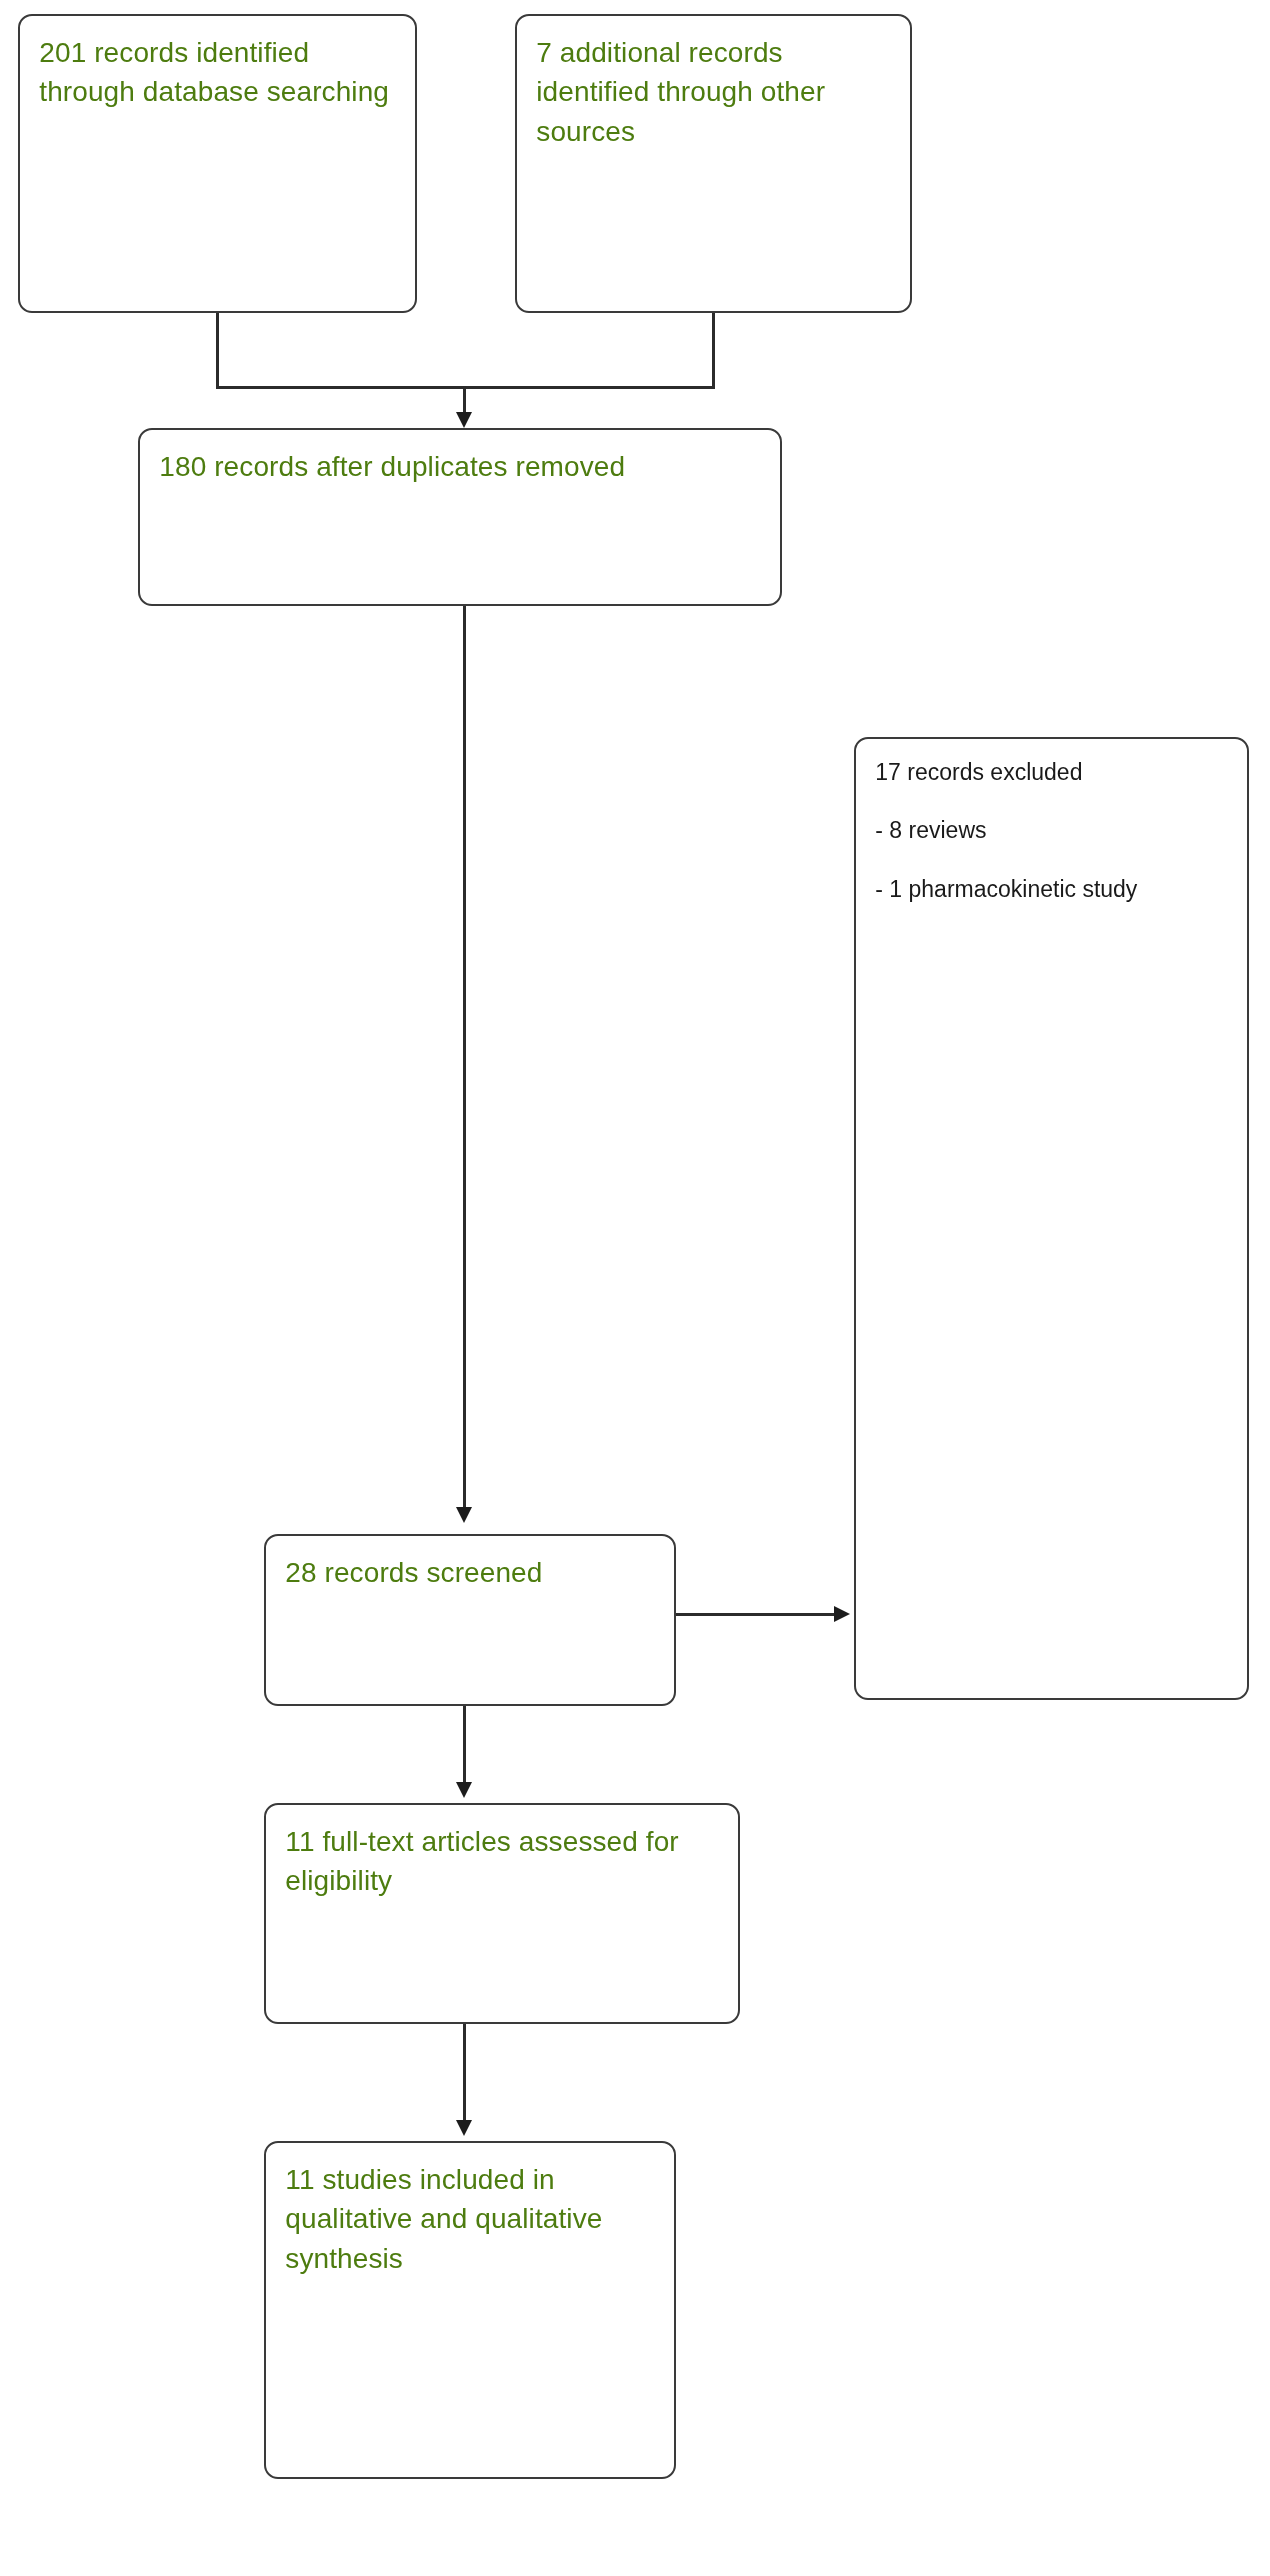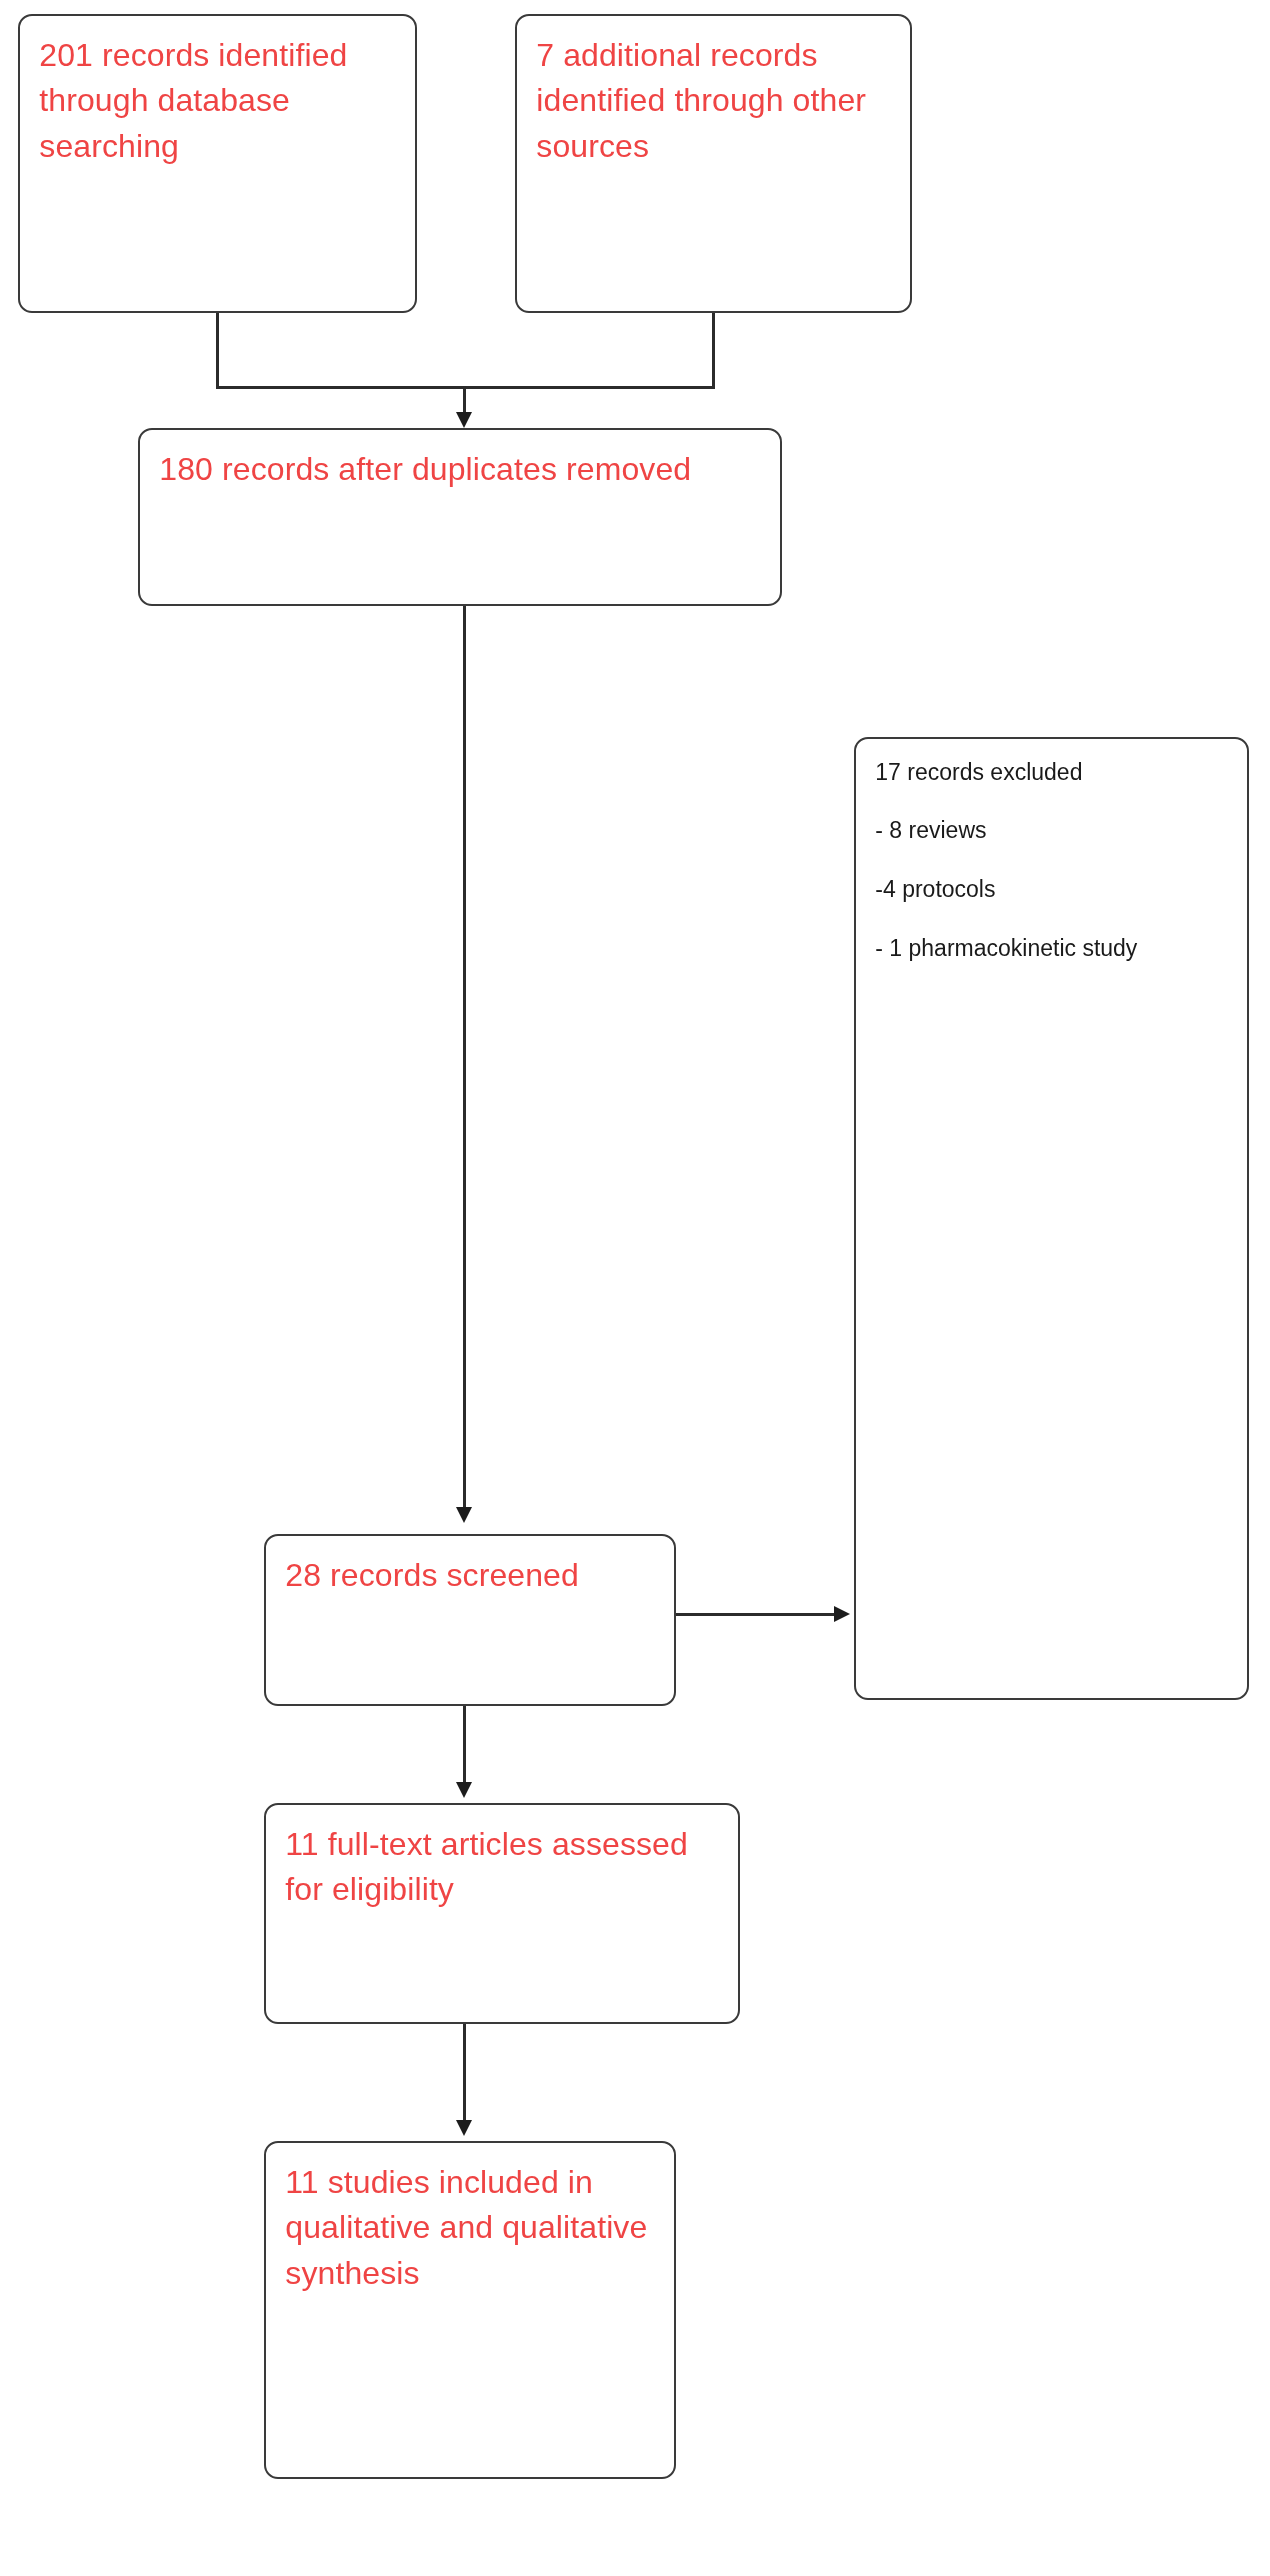--- a/index.html
+++ b/index.html
@@ -20,23 +20,23 @@
   }
   .node {
     position: absolute;
     box-sizing: border-box;
     background: #ffffff;
     border: 2.6px solid #3a3a3a;
     border-radius: 14px;
     padding: 16.7px 16.7px 16.7px 19.3px;
   }
   .node .txt {
-    font-size: 32px;
+    font-size: 28px;
     line-height: 1.42;
-    color: #ef4444;
+    color: #4d7c0f;
     white-space: pre-line;
     letter-spacing: 0.1px;
   }
   .node .para {
     font-size: 23px;
     line-height: 1.42;
     color: #1a1a1a;
     margin: 0 0 26px 0;
   }
   .node .para:last-child { margin-bottom: 0; }
@@ -91,21 +91,20 @@
   <div class="node" style="left:138px; top:428px; width:644px; height:178px;">
     <div class="txt">180 records after duplicates removed</div>
   </div>
 
   <div class="vline" style="left:463px; top:606px; height:901px;"></div>
   <div class="arrow-down" style="left:456px; top:1507px;"></div>
 
   <div class="node" style="left:854px; top:737px; width:395px; height:963px;">
     <p class="para">17 records excluded</p>
     <p class="para">- 8 reviews</p>
-    <p class="para">-4 protocols</p>
     <p class="para">-  1 pharmacokinetic study</p>
   </div>
 
   <div class="node" style="left:264px; top:1534px; width:412px; height:172px;">
     <div class="txt">28 records screened</div>
   </div>
 
   <div class="hline" style="left:676px; top:1613px; width:160px;"></div>
   <div class="arrow-right" style="left:834px; top:1606px;"></div>
 

